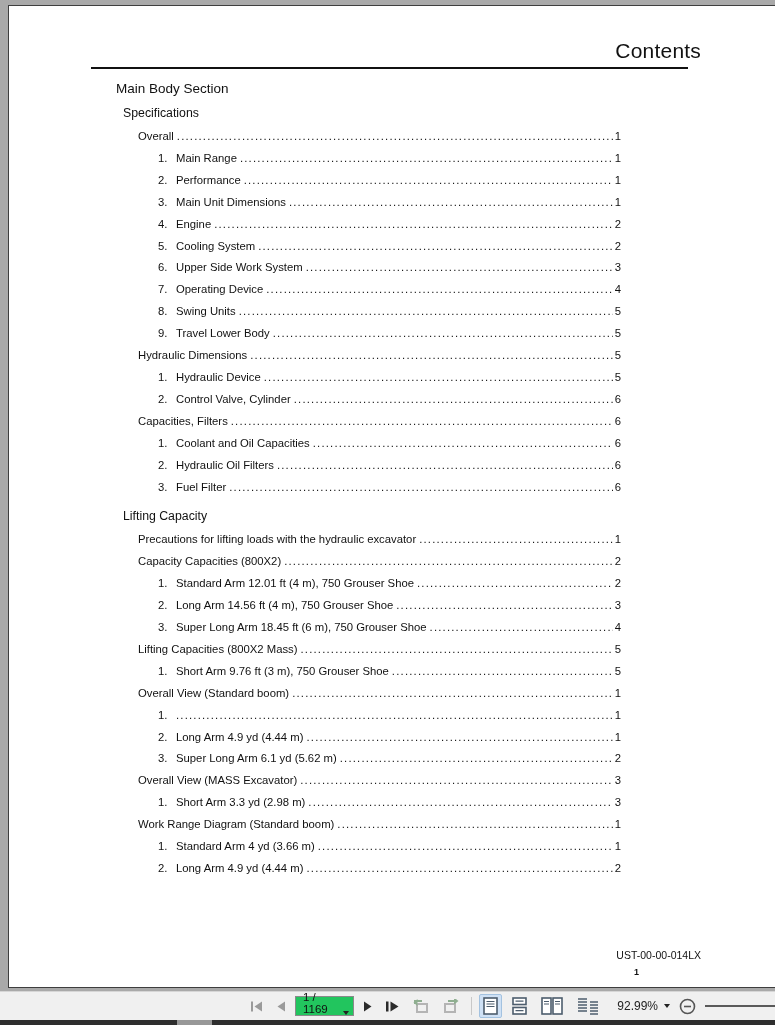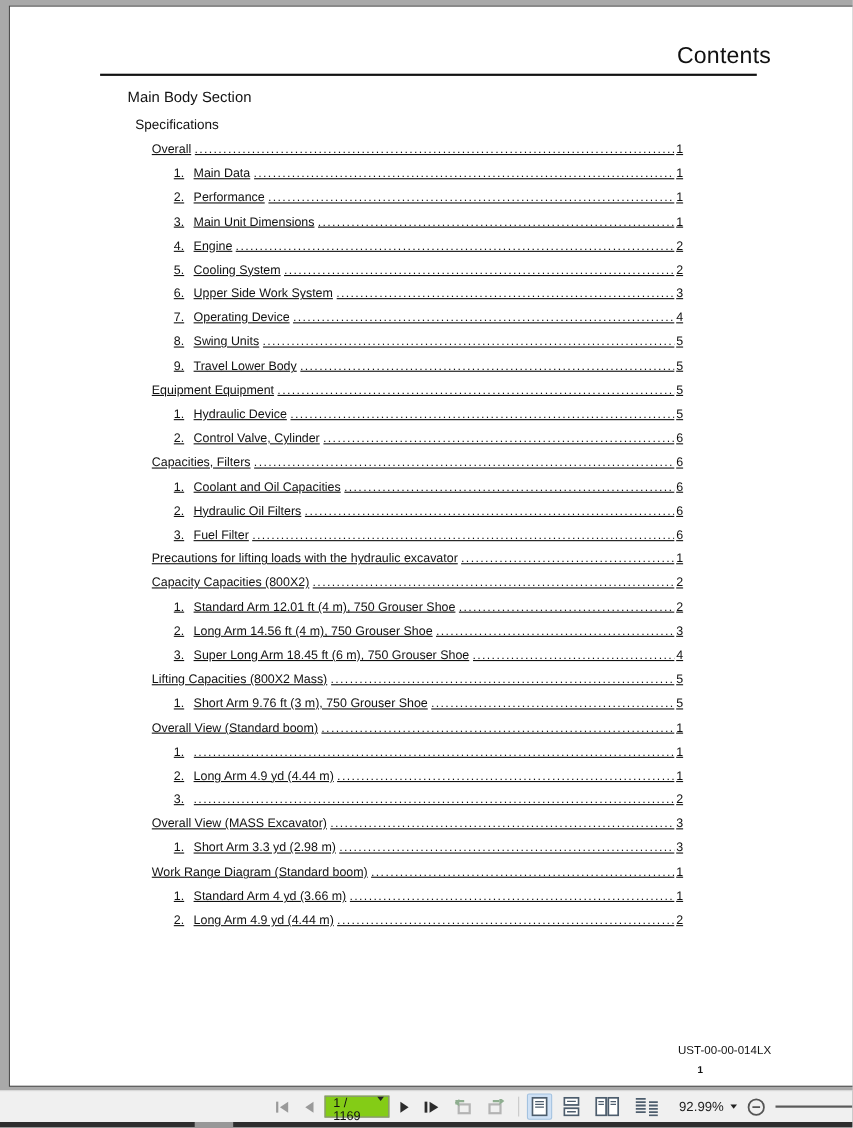--- a/index.html
+++ b/index.html
@@ -14,41 +14,41 @@
   .contents-title { position:absolute; top:33px; right:80px; font-size:21px;
                     color:#111; letter-spacing:0.2px; }
   .title-rule { position:absolute; left:82px; top:61px; width:597px; height:2px;
                 background:#111; }
   .toc { position:absolute; left:0; top:72px; width:756px; color:#111; }
   .toc-h1 { font-size:13.5px; line-height:22px; margin-left:107px; }
   .toc-h2 { font-size:12.3px; line-height:22px; margin-left:114px; margin-top:2px;
             margin-bottom:2px; }
   .toc-h2.gap { margin-top:7px; }
   .toc-row { display:flex; line-height:21.9px; font-size:11.3px;
-             padding-right:144px;text-decoration:underline; }
+             padding-right:144px; }
   .toc-entry { padding-left:129px; }
   .toc-item  { padding-left:149px; }
   .toc-num { width:18px; flex:none; }
   .toc-lbl { flex:none; white-space:nowrap; padding-right:3px; }
   .toc-dots { flex:1; overflow:hidden; white-space:nowrap; letter-spacing:1.2px;
               color:#111; }
   .toc-pg { flex:none; text-align:right; min-width:8px; }
   .doc-code { position:absolute; top:943px; right:80px; font-size:10.5px; color:#111; }
   .footer-pagenum { position:absolute; top:961px; left:625px; font-size:9px;
                     font-weight:700; color:#111; }
 
   
   .toolbar { position:absolute; left:0; right:0; bottom:5px; height:29px;
              background:#f0f0f0; border-top:1px solid #d6d6d6;
              display:flex; align-items:center; padding-left:247px; gap:6px;
              overflow:hidden; }
   .tbtn { border:none; background:transparent; padding:2px 3px; display:flex;
           align-items:center; justify-content:center; cursor:pointer; height:24px; }
-  .pagebox { width:124px; height:20px; background:#84cc16; border:1px solid #8a8a8a;
-             display:flex; align-items:flex-start; padding:0 4px 0 7px; gap:4px; }
+  .pagebox { width:124px; height:20px; background:#22c55e; border:1px solid #8a8a8a;
+             display:flex; align-items:flex-end; padding:0 4px 0 7px; gap:4px; }
   .pagebox .pb-text { flex:1; font-size:11.5px; color:#111; }
   .caret { width:0; height:0; border-left:3.5px solid transparent;
            border-right:3.5px solid transparent; border-top:4px solid #222; }
   .sep { width:1px; height:18px; background:#c8c8c8; margin:0 2px; }
   .layoutbtn { border:1px solid transparent; border-radius:2px; }
   .layoutbtn.selected { background:#cfe1f5; border-color:#a3c2e0; }
   .zoom-text { font-size:12px; color:#222; margin-left:8px; }
   .slider-track { width:70px; height:2px; background:#5a5a5a; flex:none; }
 
   
@@ -69,21 +69,21 @@
       <div class="toc" id="toc">
           <div class="toc-h1">Main Body Section</div>
           <div class="toc-h2">Specifications</div>
           <div class="toc-row toc-entry">
             <span class="toc-lbl">Overall</span>
             <span class="toc-dots">....................................................................................................................................................................................................................................................................</span>
             <span class="toc-pg">1</span>
           </div>
           <div class="toc-row toc-item">
             <span class="toc-num">1.</span>
-            <span class="toc-lbl">Main Data</span>
+            <span class="toc-lbl">Main Range</span>
             <span class="toc-dots">....................................................................................................................................................................................................................................................................</span>
             <span class="toc-pg">1</span>
           </div>
           <div class="toc-row toc-item">
             <span class="toc-num">2.</span>
             <span class="toc-lbl">Performance</span>
             <span class="toc-dots">....................................................................................................................................................................................................................................................................</span>
             <span class="toc-pg">1</span>
           </div>
           <div class="toc-row toc-item">
@@ -122,21 +122,21 @@
             <span class="toc-dots">....................................................................................................................................................................................................................................................................</span>
             <span class="toc-pg">5</span>
           </div>
           <div class="toc-row toc-item">
             <span class="toc-num">9.</span>
             <span class="toc-lbl">Travel Lower Body</span>
             <span class="toc-dots">....................................................................................................................................................................................................................................................................</span>
             <span class="toc-pg">5</span>
           </div>
           <div class="toc-row toc-entry">
-            <span class="toc-lbl">Equipment Equipment</span>
+            <span class="toc-lbl">Hydraulic Dimensions</span>
             <span class="toc-dots">....................................................................................................................................................................................................................................................................</span>
             <span class="toc-pg">5</span>
           </div>
           <div class="toc-row toc-item">
             <span class="toc-num">1.</span>
             <span class="toc-lbl">Hydraulic Device</span>
             <span class="toc-dots">....................................................................................................................................................................................................................................................................</span>
             <span class="toc-pg">5</span>
           </div>
           <div class="toc-row toc-item">
@@ -161,20 +161,21 @@
             <span class="toc-lbl">Hydraulic Oil Filters</span>
             <span class="toc-dots">....................................................................................................................................................................................................................................................................</span>
             <span class="toc-pg">6</span>
           </div>
           <div class="toc-row toc-item">
             <span class="toc-num">3.</span>
             <span class="toc-lbl">Fuel Filter</span>
             <span class="toc-dots">....................................................................................................................................................................................................................................................................</span>
             <span class="toc-pg">6</span>
           </div>
+          <div class="toc-h2 gap">Lifting Capacity</div>
           <div class="toc-row toc-entry">
             <span class="toc-lbl">Precautions for lifting loads with the hydraulic excavator</span>
             <span class="toc-dots">....................................................................................................................................................................................................................................................................</span>
             <span class="toc-pg">1</span>
           </div>
           <div class="toc-row toc-entry">
             <span class="toc-lbl">Capacity Capacities (800X2)</span>
             <span class="toc-dots">....................................................................................................................................................................................................................................................................</span>
             <span class="toc-pg">2</span>
           </div>
@@ -218,20 +219,21 @@
             <span class="toc-pg">1</span>
           </div>
           <div class="toc-row toc-item">
             <span class="toc-num">2.</span>
             <span class="toc-lbl">Long Arm 4.9 yd (4.44 m)</span>
             <span class="toc-dots">....................................................................................................................................................................................................................................................................</span>
             <span class="toc-pg">1</span>
           </div>
           <div class="toc-row toc-item">
             <span class="toc-num">3.</span>
+            <span class="toc-lbl">Super Long Arm 6.1 yd (5.62 m)</span>
             <span class="toc-dots">....................................................................................................................................................................................................................................................................</span>
             <span class="toc-pg">2</span>
           </div>
           <div class="toc-row toc-entry">
             <span class="toc-lbl">Overall View (MASS Excavator)</span>
             <span class="toc-dots">....................................................................................................................................................................................................................................................................</span>
             <span class="toc-pg">3</span>
           </div>
           <div class="toc-row toc-item">
             <span class="toc-num">1.</span>

